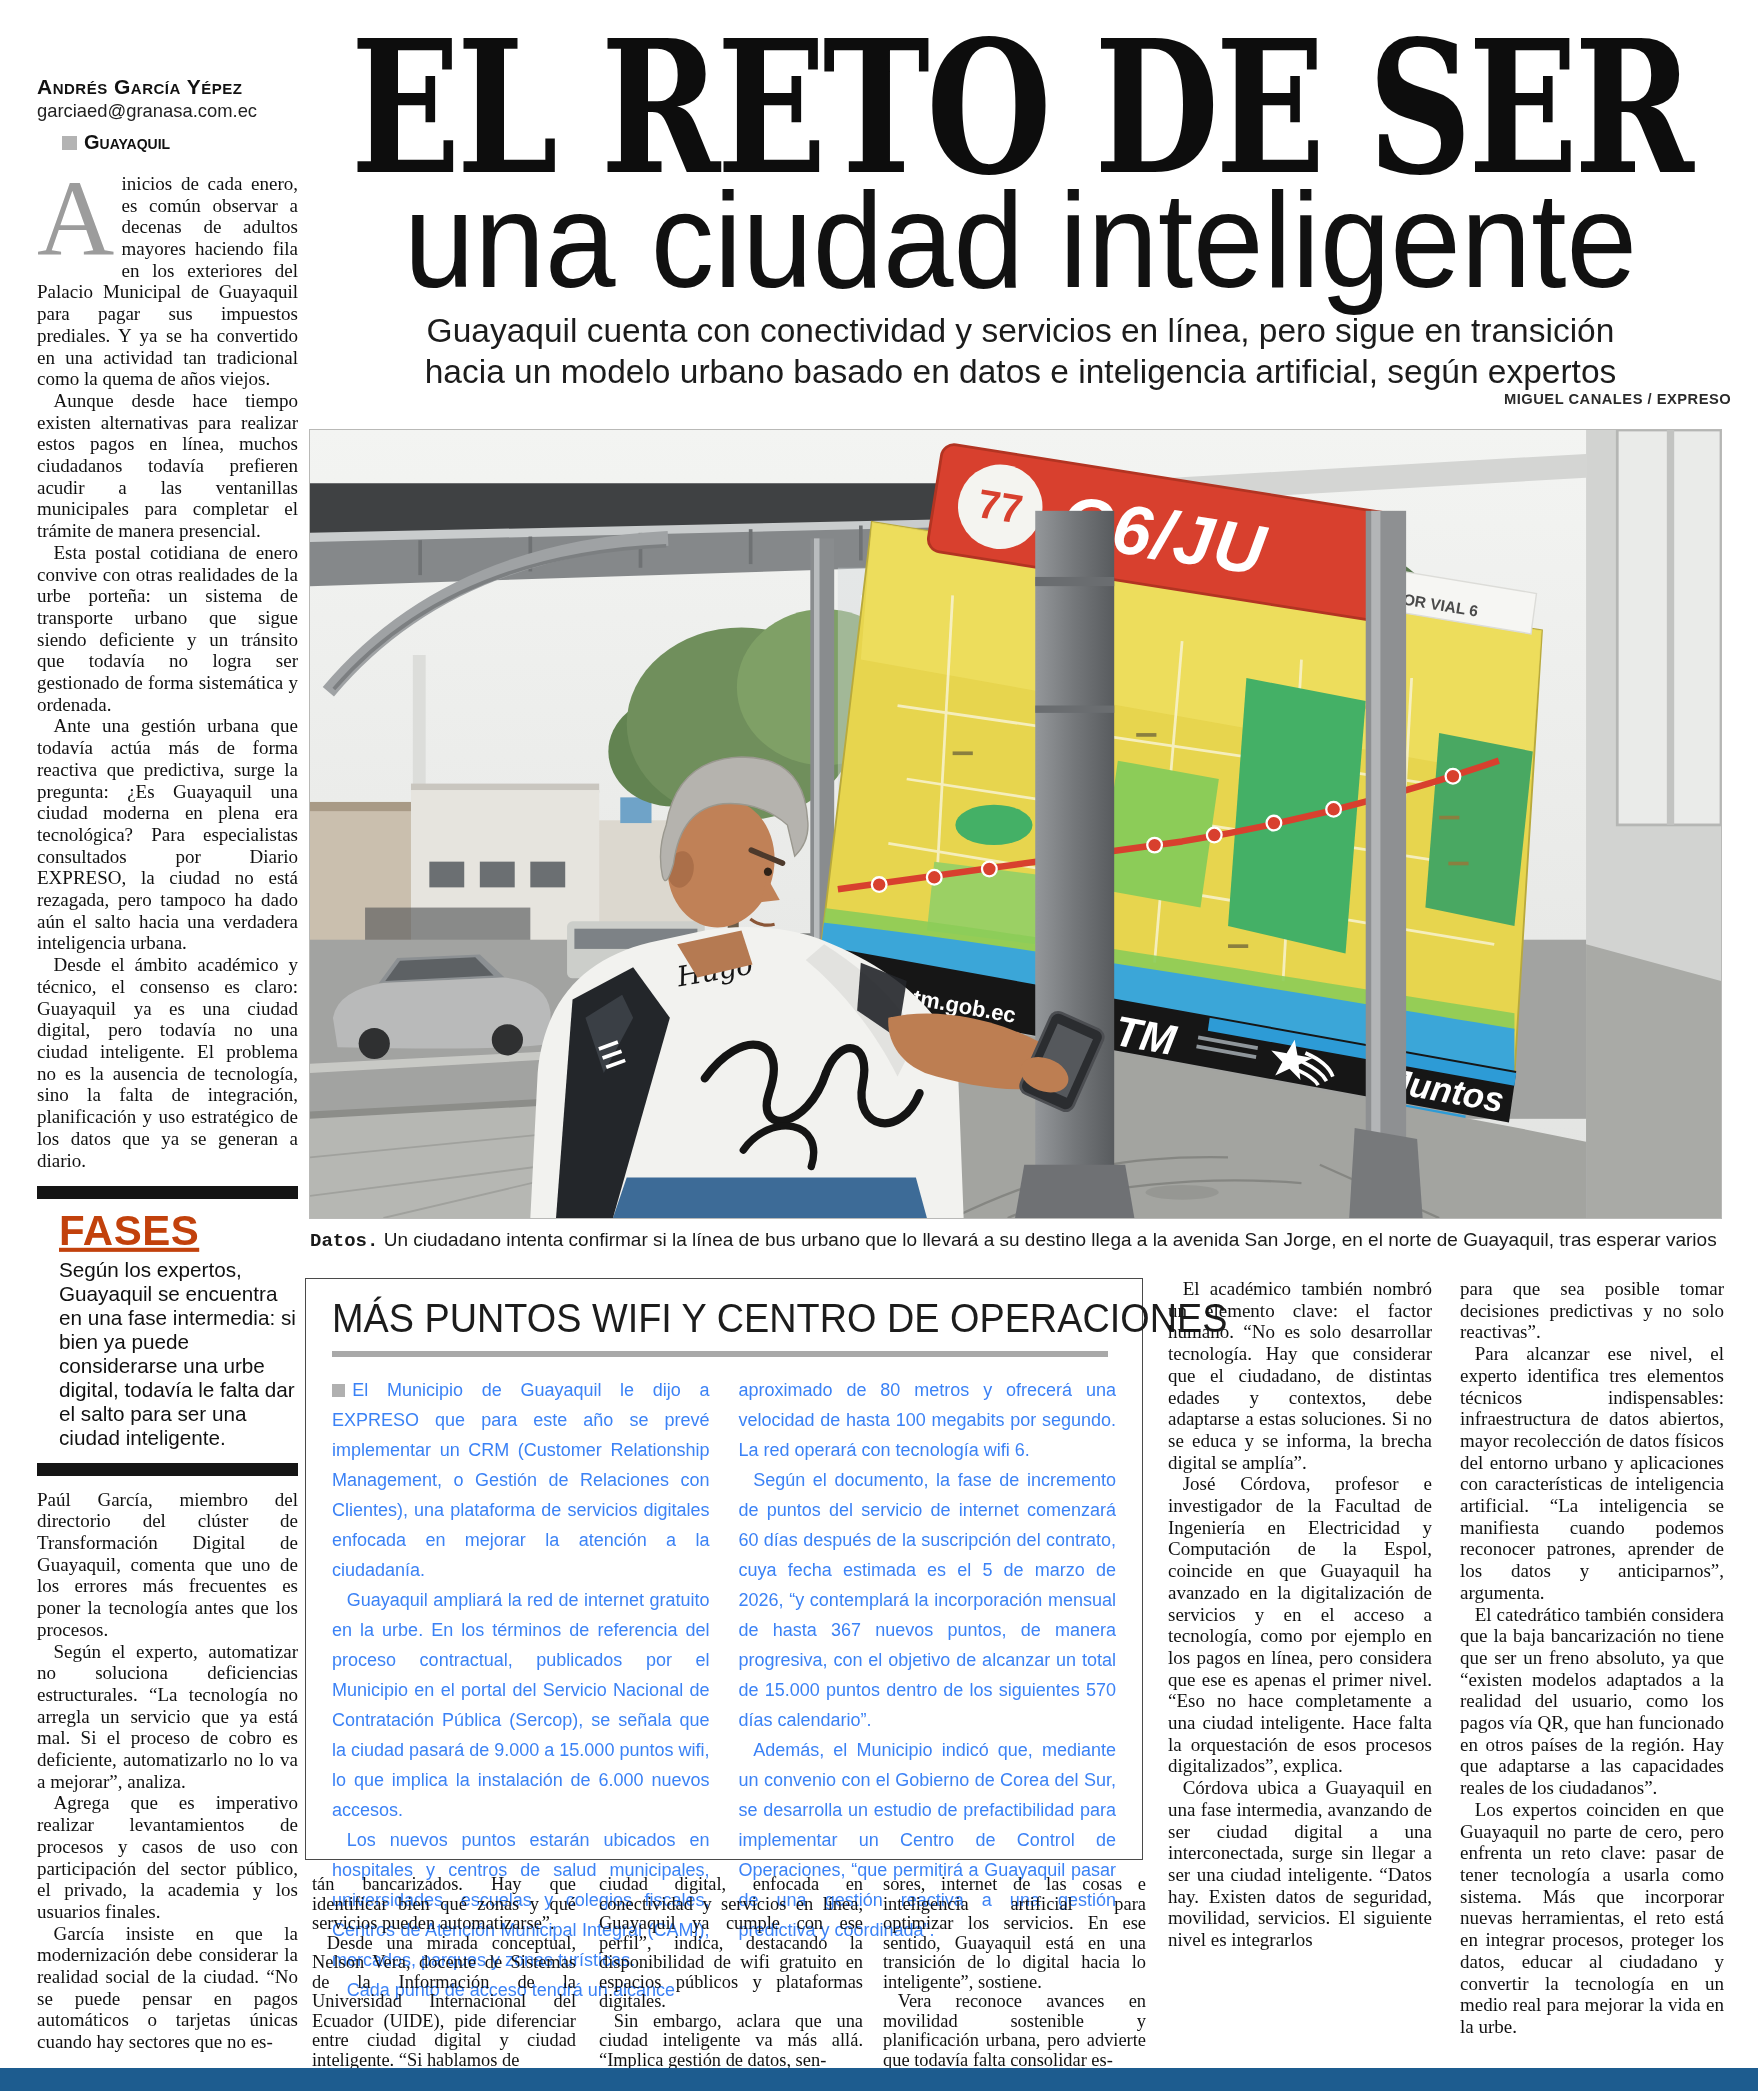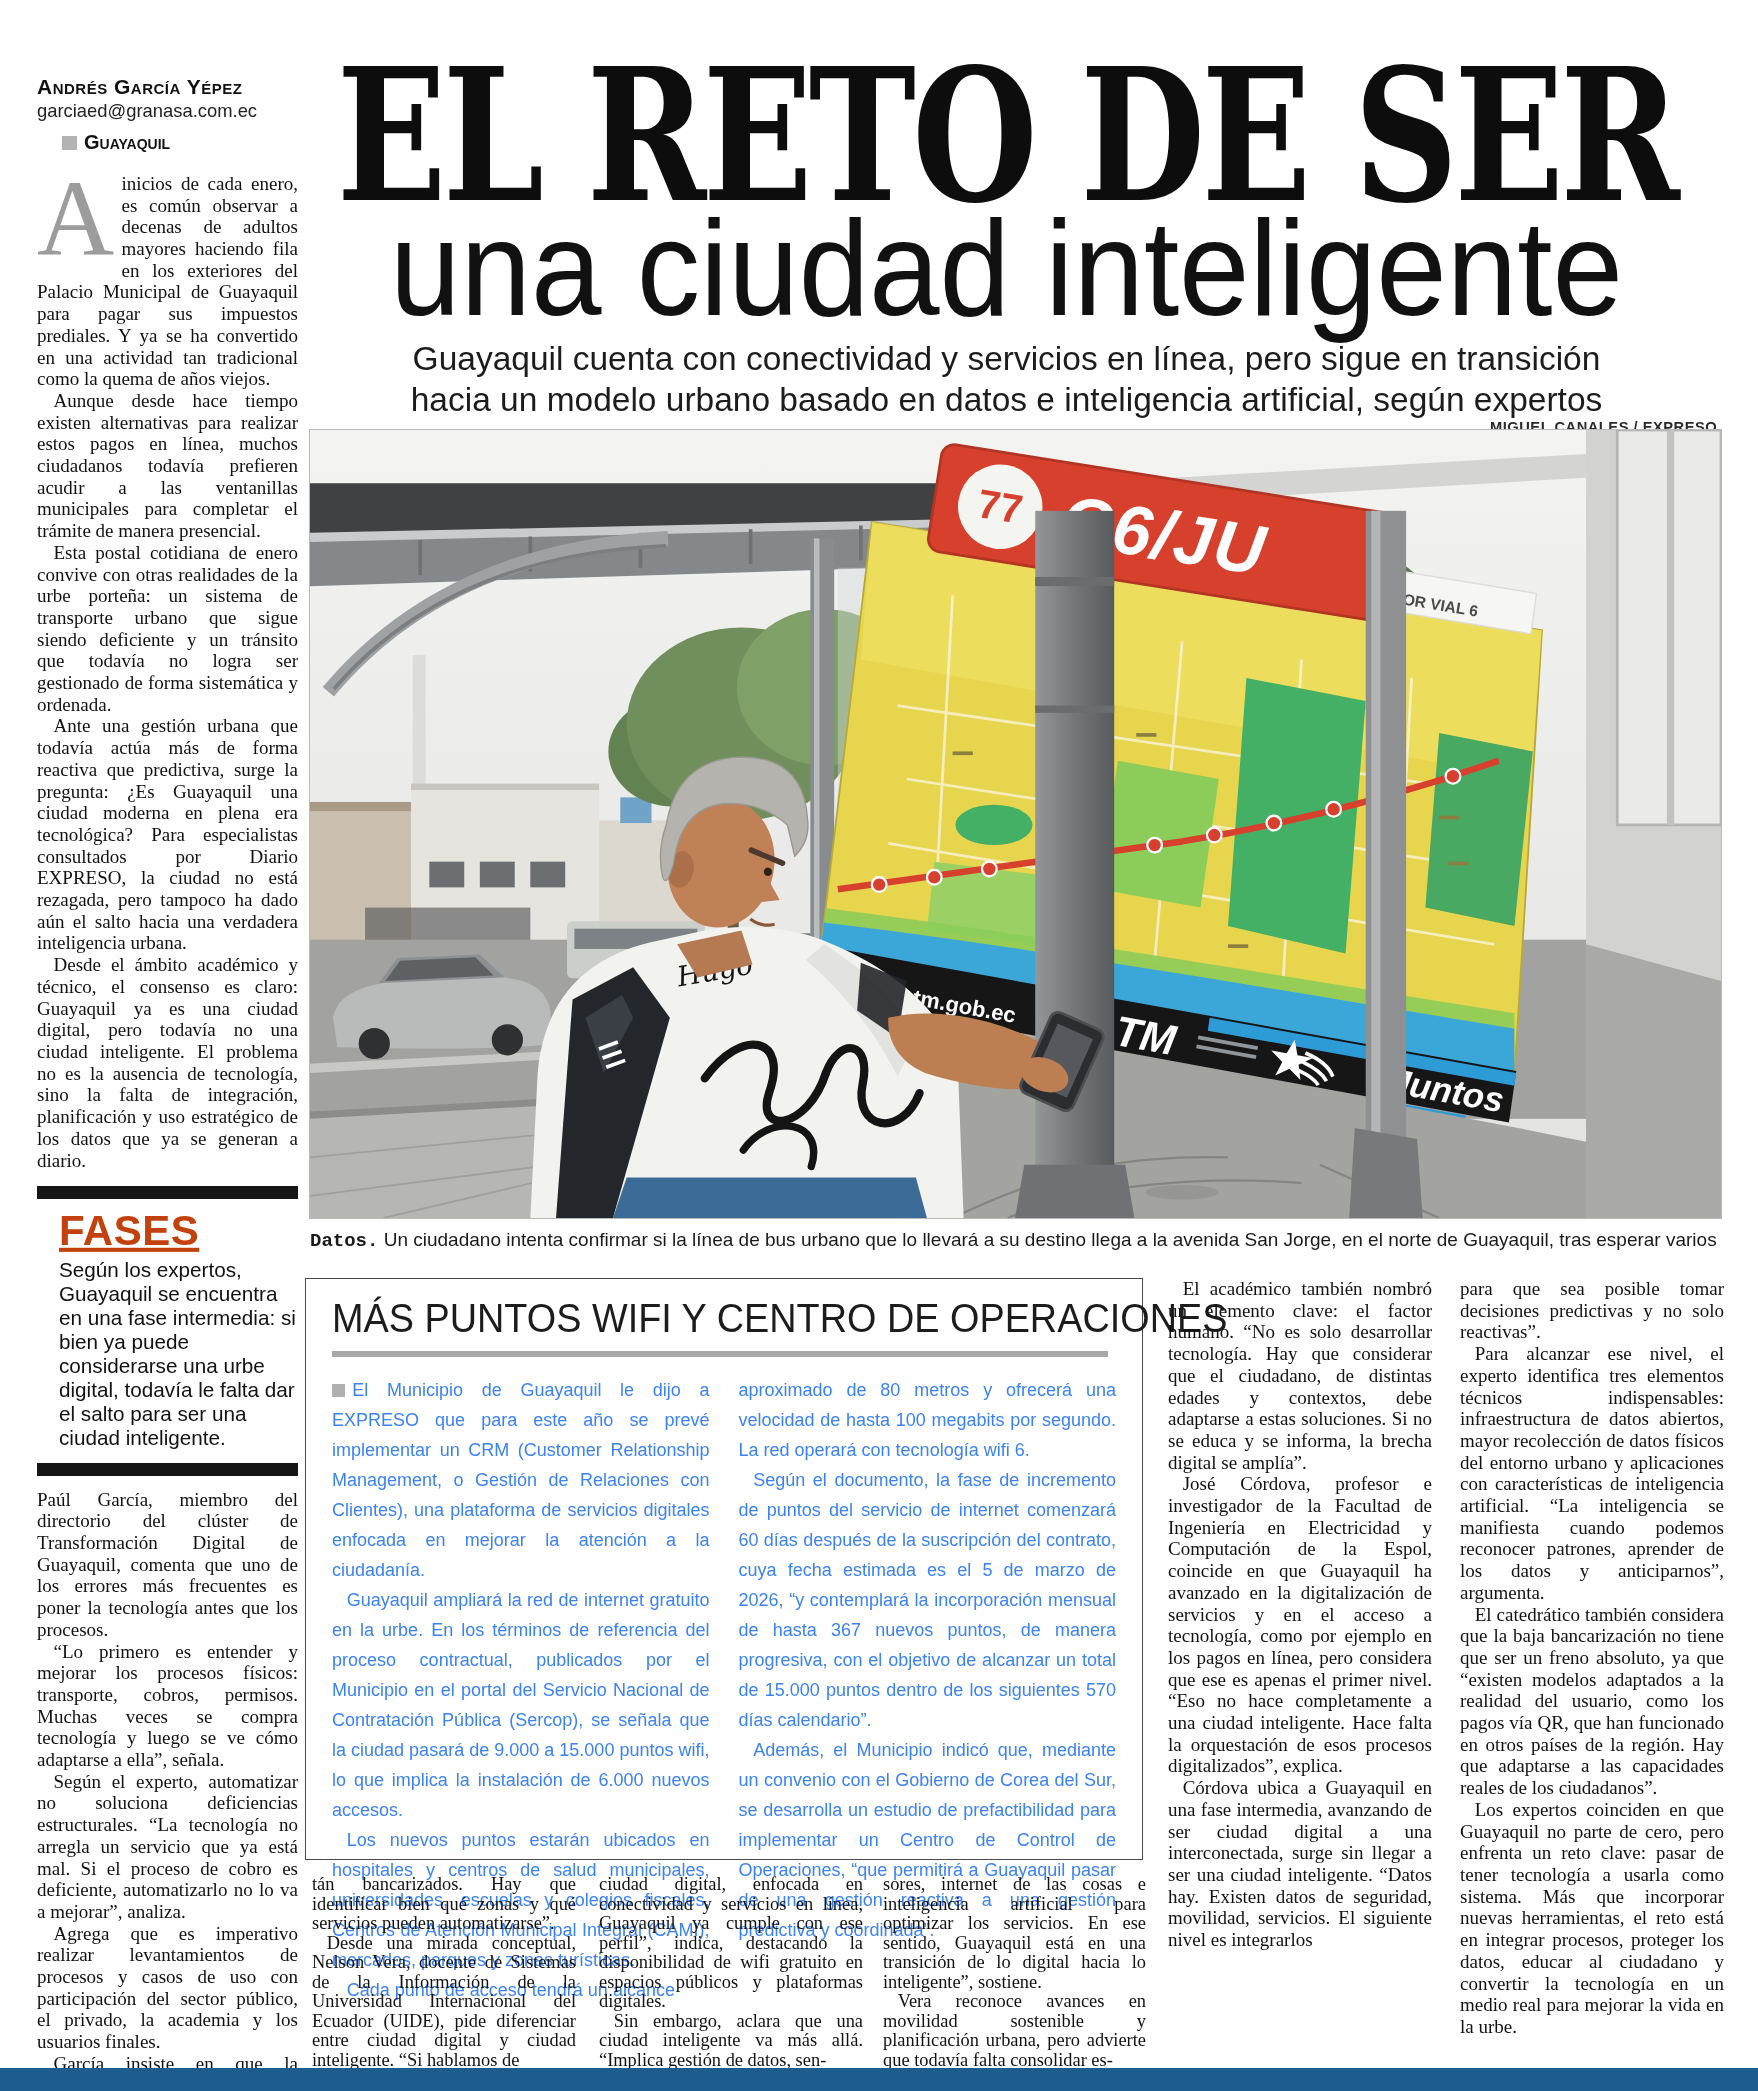--- a/index.html
+++ b/index.html
@@ -16,21 +16,21 @@
   .serif p{margin:0;text-align:justify;font-size:19px;line-height:21.7px;text-indent:16.5px;}
   .serif p.nin{text-indent:0;}
   .dropcap{float:left;font-size:107px;line-height:84px;color:#9c9c9c;padding:3.7px 7.3px 0 0;font-family:"Liberation Serif",serif;}
   
   .fases{border-top:13.8px solid #151515;border-bottom:13.8px solid #151515;margin:14.7px 0 13px 0;
          padding:9.2px 1.8px 13px 22px;font-family:"Liberation Sans",sans-serif;}
   .fases h3{margin:0 0 5.5px 0;font-size:42px;line-height:44px;font-weight:bold;letter-spacing:0.5px;
             transform:scaleY(1.02);transform-origin:left top;}
   .fases p{margin:0;font-size:20.7px;line-height:24px;text-indent:0;text-align:left;}
   
-  .main-head{position:absolute;left:294px;top:0;width:1425px;height:432px;margin-top:28px;}
+  .main-head{position:absolute;left:308px;top:0;width:1425px;height:432px;}
   .h1{position:absolute;top:14.7px;left:0;width:100%;text-align:center;font-family:"DejaVu Serif",serif;
       font-weight:bold;font-size:144px;line-height:147px;letter-spacing:-3.7px;color:#0d0d0d;
       transform:scale(1,1.27);transform-origin:center top;white-space:nowrap;}
   .h2{position:absolute;top:171px;left:0;width:100%;text-align:center;font-family:"Liberation Sans",sans-serif;
       font-weight:normal;font-size:128px;line-height:129px;color:#111;
       transform:scale(.99,1.06);transform-origin:center top;white-space:nowrap;}
   .subhead{position:absolute;top:310px;left:0;width:100%;text-align:center;
       font-family:"Liberation Sans",sans-serif;font-size:34px;line-height:41px;color:#1c1c1c;
       transform:scaleX(.985);transform-origin:center top;}
   .credit{position:absolute;top:391px;right:1.8px;font-family:"Liberation Sans",sans-serif;
@@ -85,21 +85,20 @@
     <p>Esta postal cotidiana de enero convive con otras realidades de la urbe porteña: un sistema de transporte urbano que sigue siendo deficiente y un tránsito que todavía no logra ser gestionado de forma sistemática y ordenada.</p>
     <p>Ante una gestión urbana que todavía actúa más de forma reactiva que predictiva, surge la pregunta: ¿Es Guayaquil una ciudad moderna en plena era tecnológica? Para especialistas consultados por Diario EXPRESO, la ciudad no está rezagada, pero tampoco ha dado aún el salto hacia una verdadera inteligencia urbana.</p>
     <p>Desde el ámbito académico y técnico, el consenso es claro: Guayaquil ya es una ciudad digital, pero todavía no una ciudad inteligente. El problema no es la ausencia de tecnología, sino la falta de integración, planificación y uso estratégico de los datos que ya se generan a diario.</p>
 
     <div class="fases">
       <h3 style="color:#c2410c;text-decoration:underline;">FASES</h3>
       <p>Según los expertos, Guayaquil se encuentra en una fase intermedia: si bien ya puede considerarse una urbe digital, todavía le falta dar el salto para ser una ciudad inteligente.</p>
     </div>
 
     <p class="nin">Paúl García, miembro del directorio del clúster de Transformación Digital de Guayaquil, comenta que uno de los errores más frecuentes es poner la tecnología antes que los procesos.</p>
-    <p>“Lo primero es entender y mejorar los procesos físicos: transporte, cobros, permisos. Muchas veces se compra tecnología y luego se ve cómo adaptarse a ella”, señala.</p>
     <p>Según el experto, automatizar no soluciona deficiencias estructurales. “La tecnología no arregla un servicio que ya está mal. Si el proceso de cobro es deficiente, automatizarlo no lo va a mejorar”, analiza.</p>
     <p>Agrega que es imperativo realizar levantamientos de procesos y casos de uso con participación del sector público, el privado, la academia y los usuarios finales.</p>
     <p>García insiste en que la modernización debe considerar la realidad social de la ciudad. “No se puede pensar en pagos automáticos o tarjetas únicas cuando hay sectores que no es-</p>
   </div>
 
   <div class="main-head">
     <div class="h1">EL RETO DE SER</div>
     <div class="h2">una ciudad inteligente</div>
     <div class="subhead">
       <div>Guayaquil cuenta con conectividad y servicios en línea, pero sigue en transición</div>

